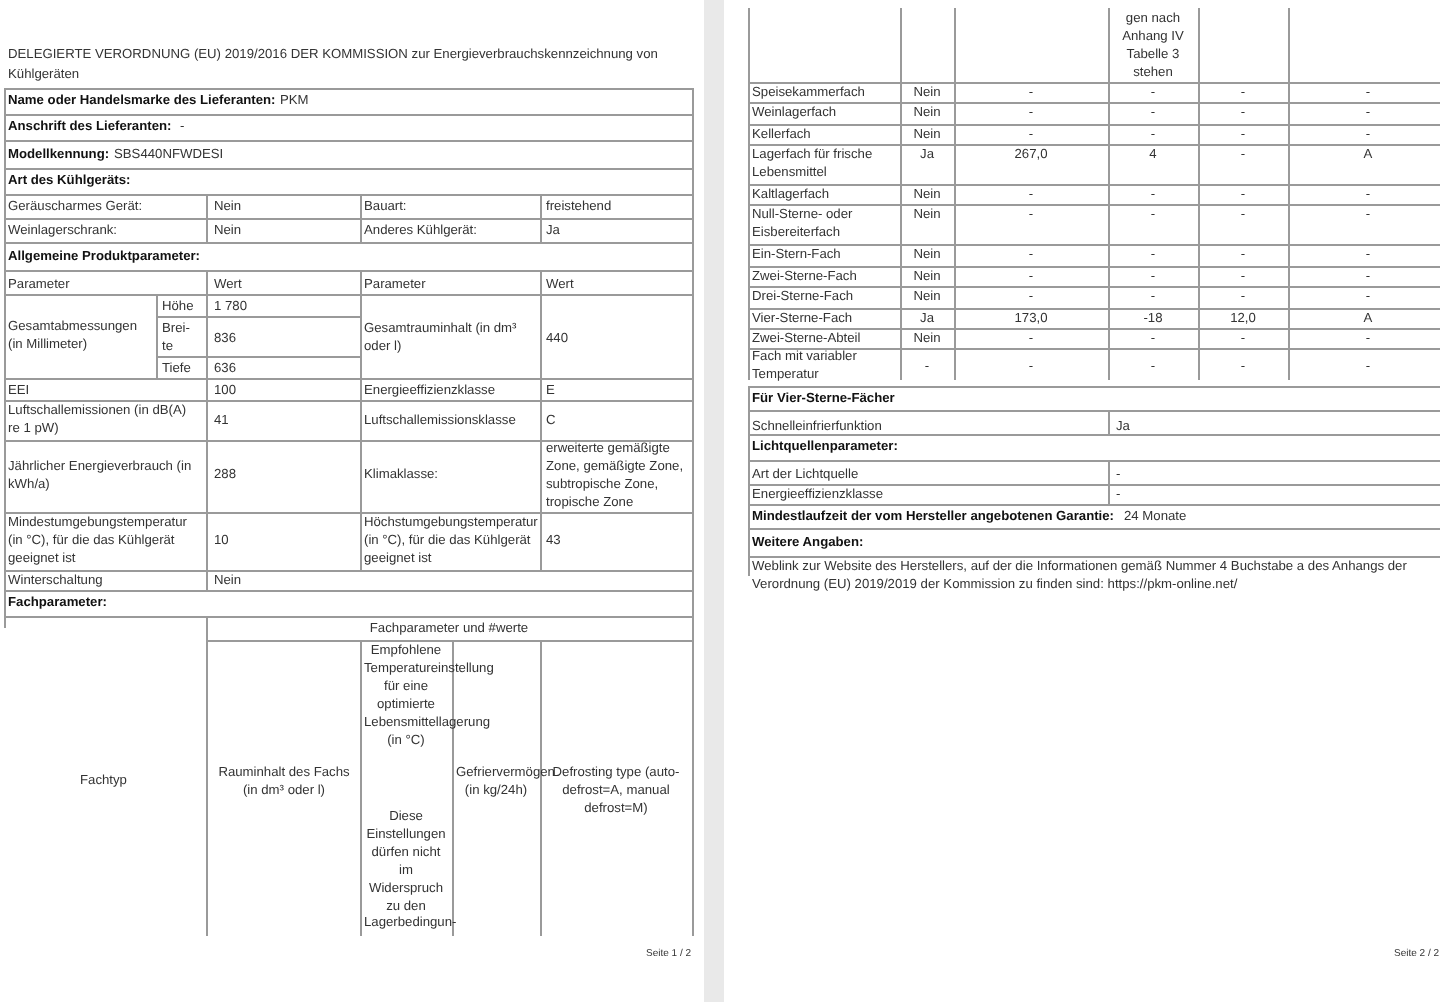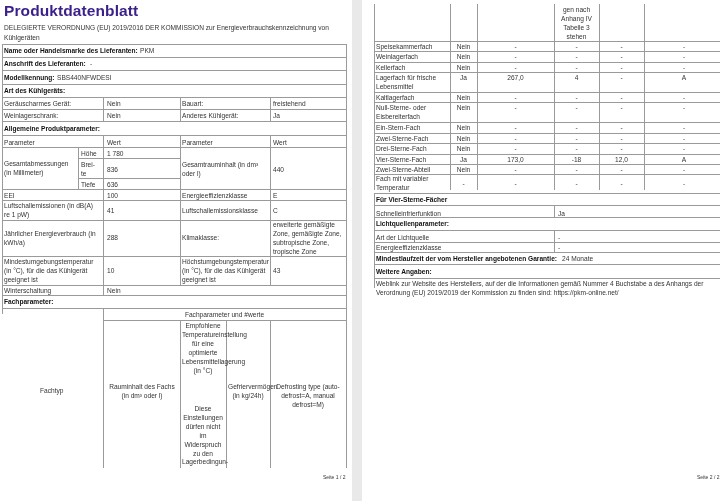--- a/index.html
+++ b/index.html
@@ -16,21 +16,20 @@
   .t { position: absolute; font-size: 6.6px; line-height: 9px; color: #333; white-space: nowrap; }
   .b { font-weight: bold; color: #111; }
   .c { text-align: center; white-space: normal; }
   .wrap { white-space: normal; }
   .footer { font-size: 5px; color: #333; }
 </style>
 </head>
 <body>
 
 <div class="page" id="page1">
-  <div class="abs title">Produktdatenblatt</div>
   <div class="abs reg">DELEGIERTE VERORDNUNG (EU) 2019/2016 DER KOMMISSION zur Energieverbrauchskennzeichnung von Kühlgeräten</div>
 
   <div class="vline" style="left:2px;top:44px;height:270px;"></div>
   <div class="vline" style="left:346px;top:44px;height:270px;"></div>
 
   <div class="hline" style="left:2px;top:44px;width:345px;"></div>
   <div class="t b" style="left:4px;top:46px;">Name oder Handelsmarke des Lieferanten:</div>
   <div class="t" style="left:140px;top:46px;">PKM</div>
 
   <div class="hline" style="left:2px;top:57px;width:345px;"></div>

